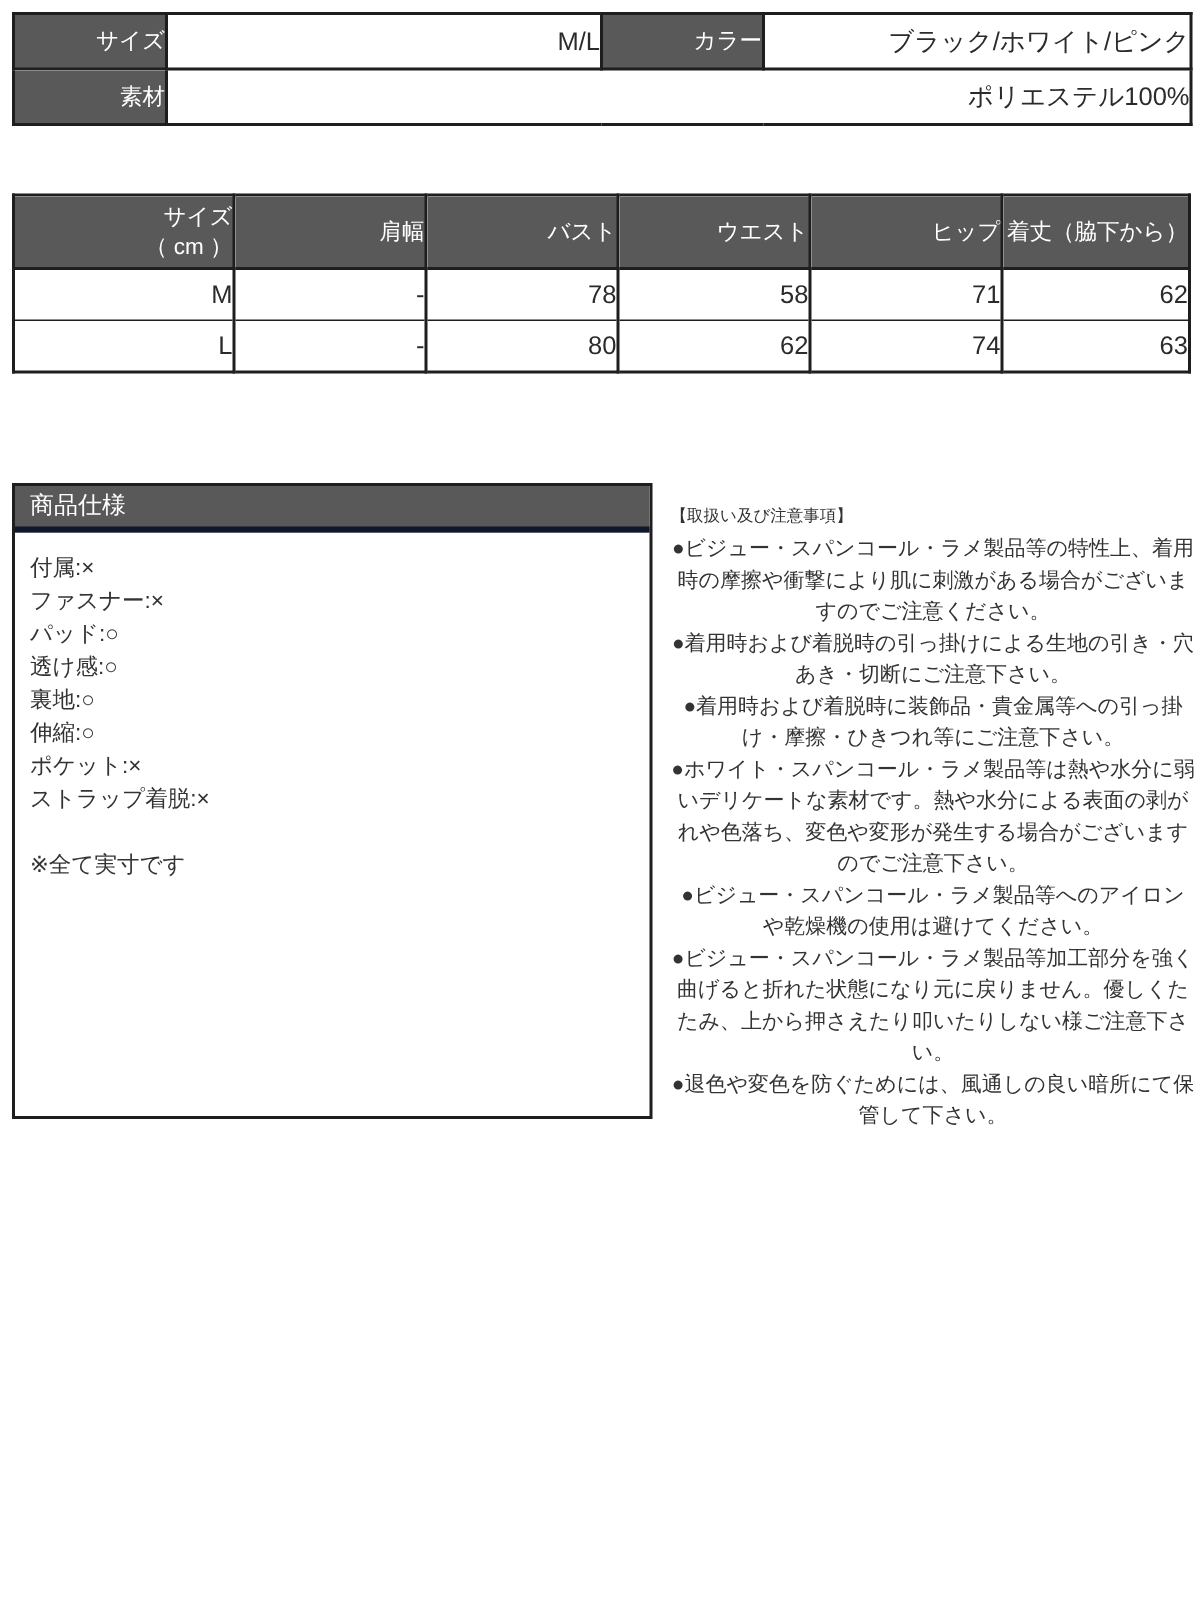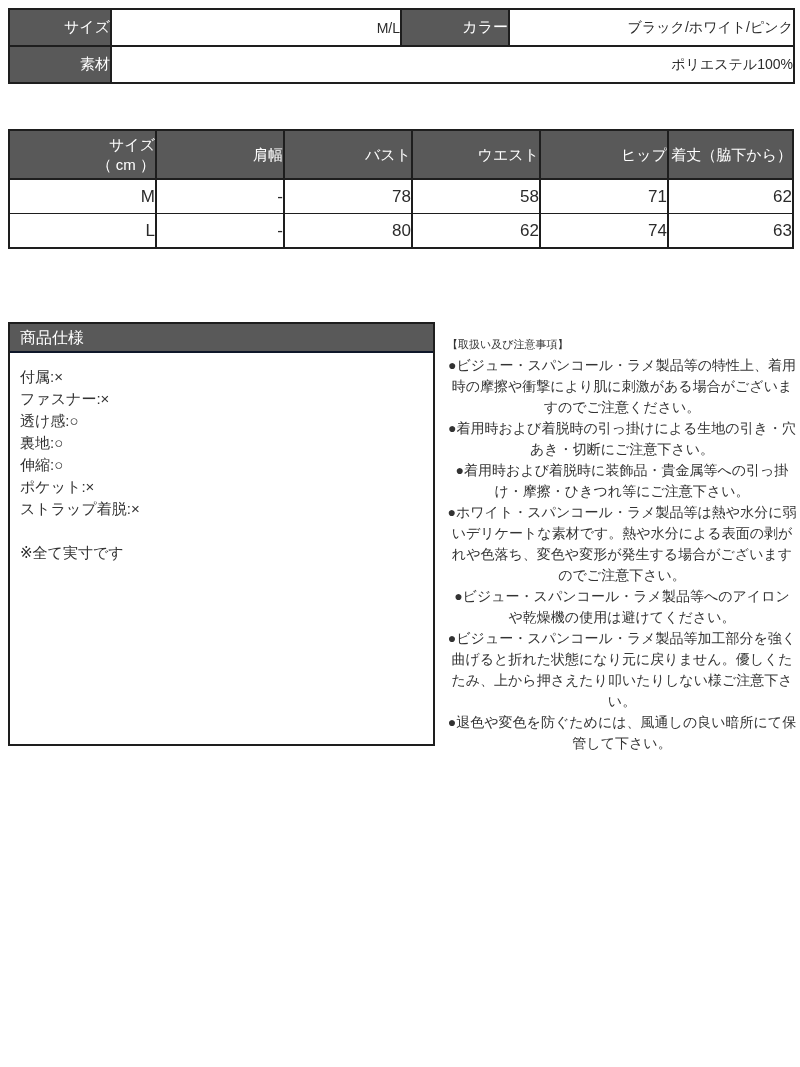--- a/index.html
+++ b/index.html
@@ -11,36 +11,36 @@
   table.tbl td, table.tbl th {
     border:2px solid #1e1e1e; text-align:right; vertical-align:middle;
     font-weight:normal; padding:0; overflow:hidden;
   }
   .dark { background:#595959; color:#ffffff; }
 
   
   #summary-table { left:8px; top:8px; width:785px; }
   #summary-table td, #summary-table th { height:35px; }
   #summary-table th { font-size:15px; }
-  #summary-table td { font-size:14px; color:#2b2b2b; }
+  #summary-table td { font-size:17px; color:#2b2b2b; }
 
   
   #size-table { left:8px; top:129px; width:784px; }
   #size-table th { font-size:15px; height:47px; line-height:20px; }
   #size-table td { font-size:17px; height:33px; color:#2b2b2b; }
   #size-table tr.row-m td { border-bottom-width:1px; }
   #size-table tr.row-l td { border-top-width:1px; }
 
   
   #spec-box {
     position:absolute; left:8px; top:322px; width:427px; height:424px;
     border:2px solid #1e1e1e; box-sizing:border-box; background:#ffffff;
   }
   #spec-title-bar {
-    height:27px; background:#595959; border-bottom:2px solid #0f172a;
+    height:27px; background:#595959; border-bottom:4px solid #0f172a;
     color:#ffffff; font-size:16px; line-height:27px; padding-left:10px;
   }
   #spec-items { padding:13px 10px 0 10px; font-size:15px; color:#333333; }
   .spec-item { line-height:22px; height:22px; white-space:nowrap; }
   #spec-note { margin-top:22px; line-height:22px; font-size:15px; }
 
   
   #notices {
     position:absolute; left:447px; top:334px; width:350px;
     font-size:14px; line-height:21px; color:#333333;
@@ -110,20 +110,21 @@
     <td>63</td>
   </tr>
 </tbody>
   </table>
 
 <div id="spec-box">
   <div id="spec-title-bar">商品仕様</div>
   <div id="spec-items">
     <div class="spec-item">付属:×</div>
     <div class="spec-item">ファスナー:×</div>
+    <div class="spec-item">パッド:○</div>
     <div class="spec-item">透け感:○</div>
     <div class="spec-item">裏地:○</div>
     <div class="spec-item">伸縮:○</div>
     <div class="spec-item">ポケット:×</div>
     <div class="spec-item">ストラップ着脱:×</div>
     <div id="spec-note">※全て実寸です</div>
   </div>
 </div>
 
 <div id="notices">

